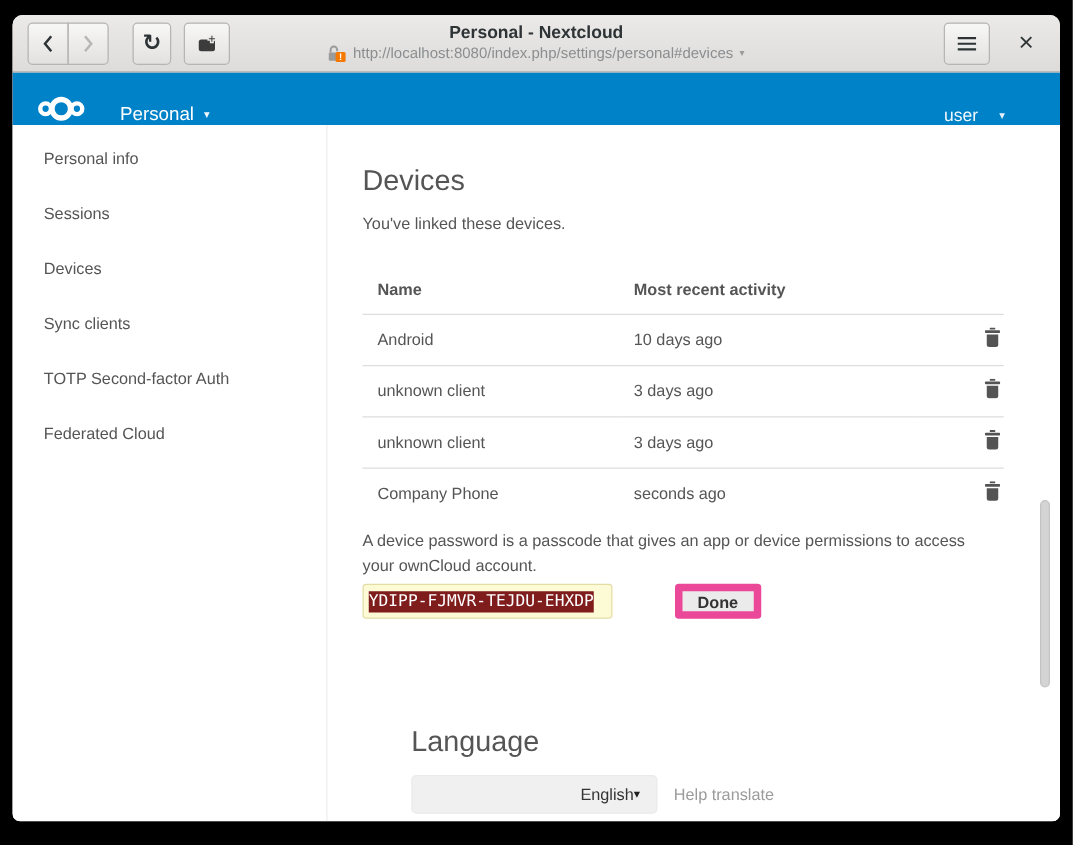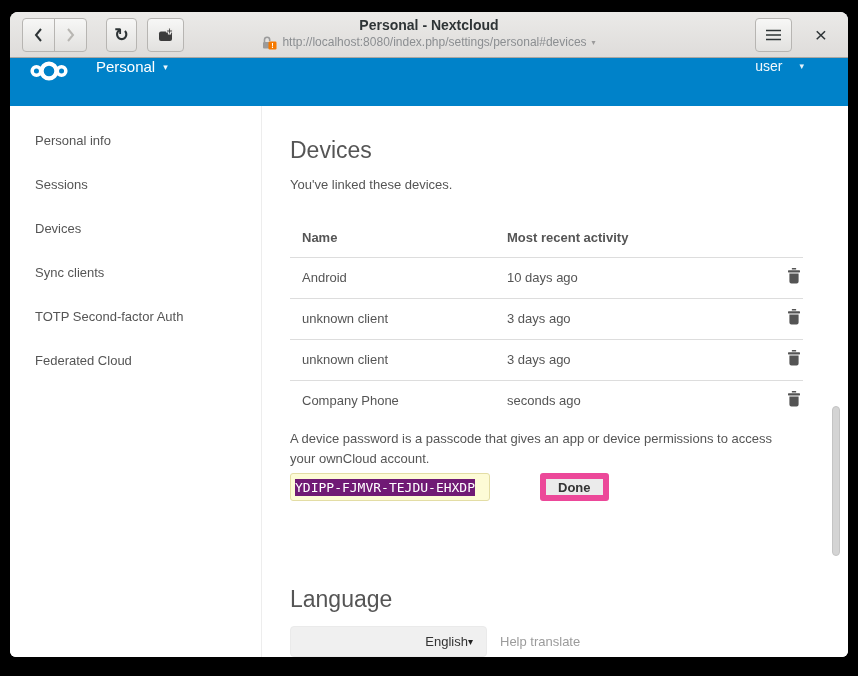--- a/index.html
+++ b/index.html
@@ -26,54 +26,54 @@
   .title-block{position:absolute;left:0;right:0;top:4px;text-align:center;pointer-events:none;}
   .tb-title{font-size:14px;font-weight:bold;color:#2e3436;line-height:19px;}
   .url-row{font-size:12px;color:#8b8e91;line-height:15px;display:flex;align-items:center;
     justify-content:center;gap:5px;pointer-events:auto;}
   .url-arrow{font-size:8px;color:#9a9a9a;}
   .menu-btn{margin-left:auto;width:37px;}
   .close-btn{margin-left:14px;background:none;border:none;font-size:21px;color:#2e3436;
     width:30px;height:34px;display:flex;align-items:center;justify-content:center;line-height:1;}
 
   
-  .appbar{height:48px;background:#0082c9;display:flex;align-items:flex-start;padding:0 18px;color:#fff;}
+  .appbar{height:42px;background:#0082c9;display:flex;align-items:flex-end;padding:0 18px;color:#fff;}
   .nc-logo{display:flex;align-items:center;margin-right:26px;}
   .app-menu{font-size:15px;display:flex;align-items:center;gap:8px;}
   .caret{font-size:9px;opacity:.95;}
   .user-menu{margin-left:auto;font-size:14px;display:flex;align-items:center;gap:17px;
     padding-right:26px;opacity:.95;}
 
   
   .content{position:relative;height:557px;display:flex;background:#fff;}
-  .sidebar{width:252px;border-right:1px solid #ededed;padding-top:12px;flex:none;}
+  .sidebar{width:252px;border-right:1px solid #ededed;padding-top:4px;flex:none;}
   .side-item{height:44px;display:flex;align-items:center;padding-left:25px;font-size:13px;color:#555;}
   .main{flex:1;padding:30px 0 0 28px;color:#555;}
 
   h2.section-title{font-size:23px;font-weight:400;color:#555;margin:0 0 13px 0;line-height:28px;}
   .subtitle{font-size:13px;margin:0 0 27px 0;}
 
   table.devices{border-collapse:collapse;width:513px;table-layout:fixed;font-size:13px;color:#555;}
   table.devices th{font-weight:600;text-align:left;padding:0 0 0 12px;height:38px;border-bottom:1px solid #ddd;}
   table.devices td{padding:0 0 0 12px;height:41px;border-bottom:1px solid #ddd;}
   table.devices tr:last-child td{border-bottom:none;}
   col.c-name{width:205px;}col.c-act{width:240px;}col.c-del{width:68px;}
   td.del-cell{text-align:right;padding-right:20px;}
   .trash-btn{background:none;border:none;padding:2px;cursor:default;}
 
   .password-note{font-size:13px;line-height:20px;max-width:505px;margin:8px 0 4px 0;}
   .password-row{display:flex;align-items:center;gap:9px;}
   .password-input{width:200px;height:28px;background:#fdfbd6;border:1px solid #e3ddA5;border-radius:3px;
     display:flex;align-items:center;padding:0 4px;overflow:hidden;}
   .password-input .sel{font-family:"DejaVu Sans Mono","Liberation Mono",monospace;font-size:13px;
-    background:#701a75;color:#fff;white-space:nowrap;padding:1px 0;}
+    background:#7f1d1d;color:#fff;white-space:nowrap;padding:1px 0;}
   .done-btn{height:28px;padding:0 12px;font-size:13px;font-weight:600;color:#333;
     background:#ebebeb;border:6px solid #ec4899;border-radius:3px;margin-left:41px;}
 
-  .language-sec{margin-top:84px;}
+  .language-sec{margin-top:84px;margin-left:39px;}
   .lang-row{display:flex;align-items:center;gap:13px;}
   .lang-select{width:197px;height:31px;background:#f0f0f0;border:1px solid #eaeaea;border-radius:4px;
     display:flex;align-items:center;justify-content:flex-end;padding:0 13px;font-size:13px;color:#333;}
   .lang-select .caret-dark{color:#222;font-size:10px;}
   .help-link{font-size:13px;color:#9b9b9b;text-decoration:none;}
 
   .scroll-thumb{position:absolute;right:8px;top:300px;width:8px;height:150px;
     background:#d4d4d4;border:1px solid #c4c4c4;border-radius:5px;}
 </style>
 </head>

